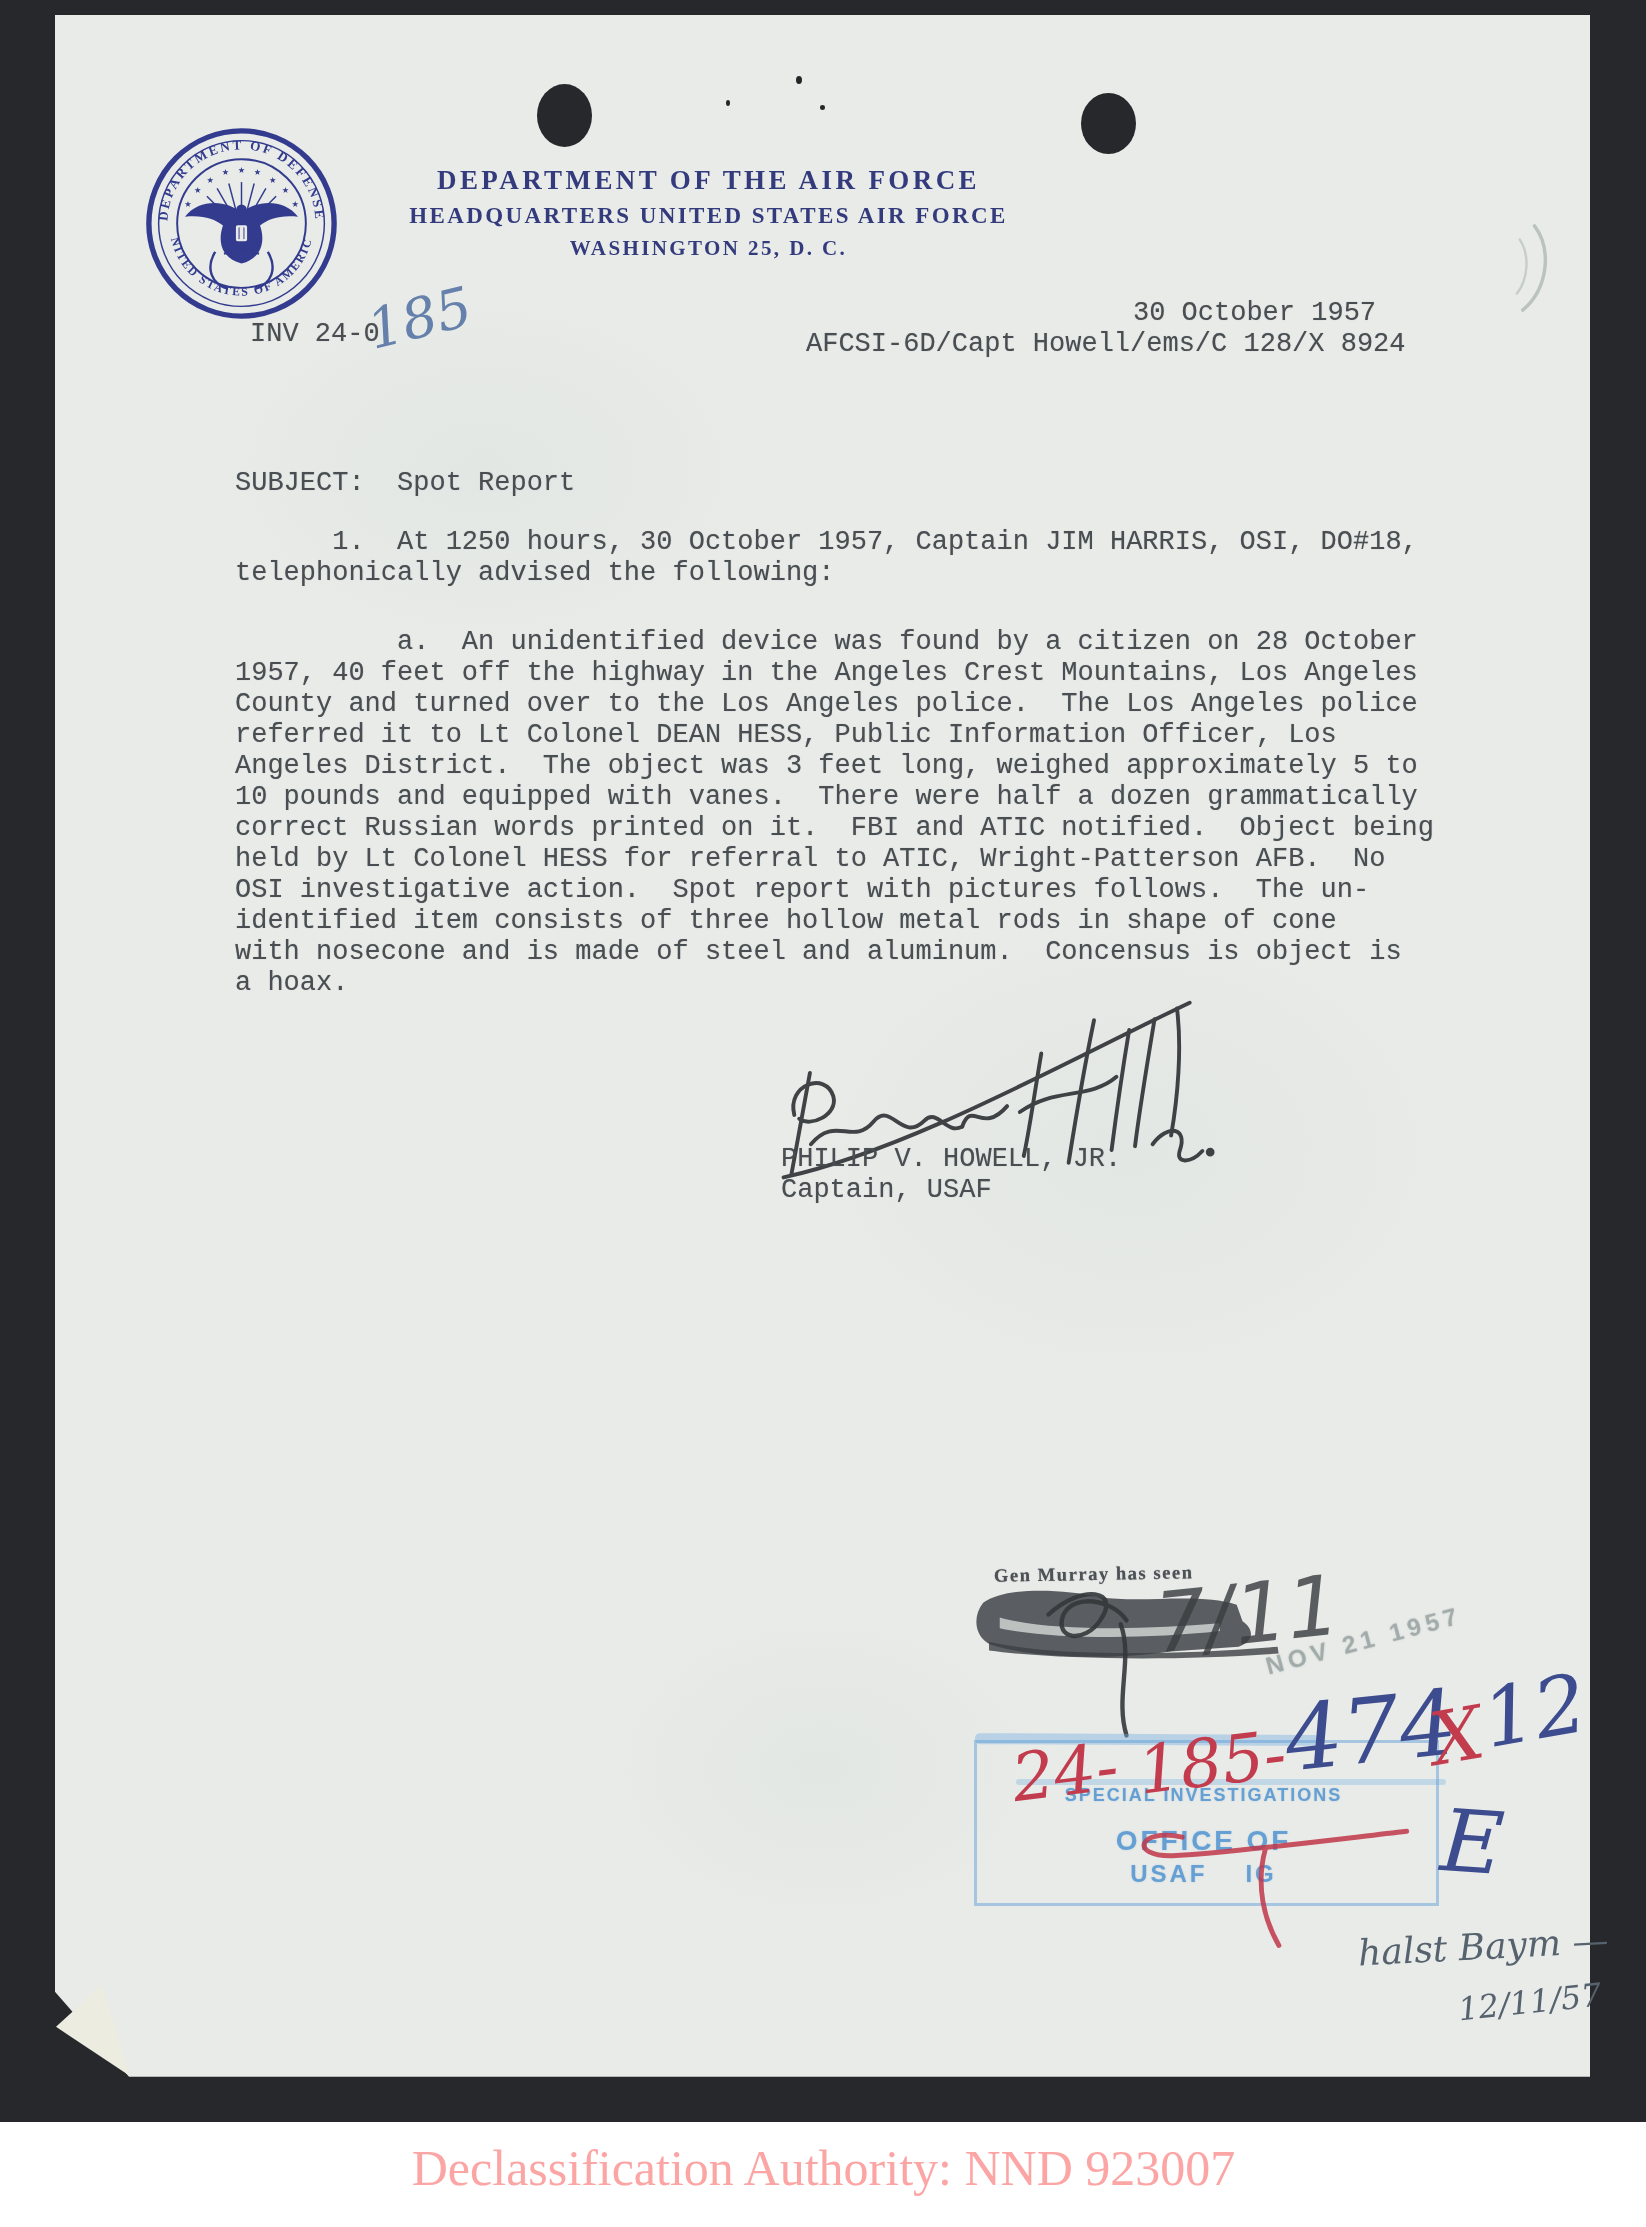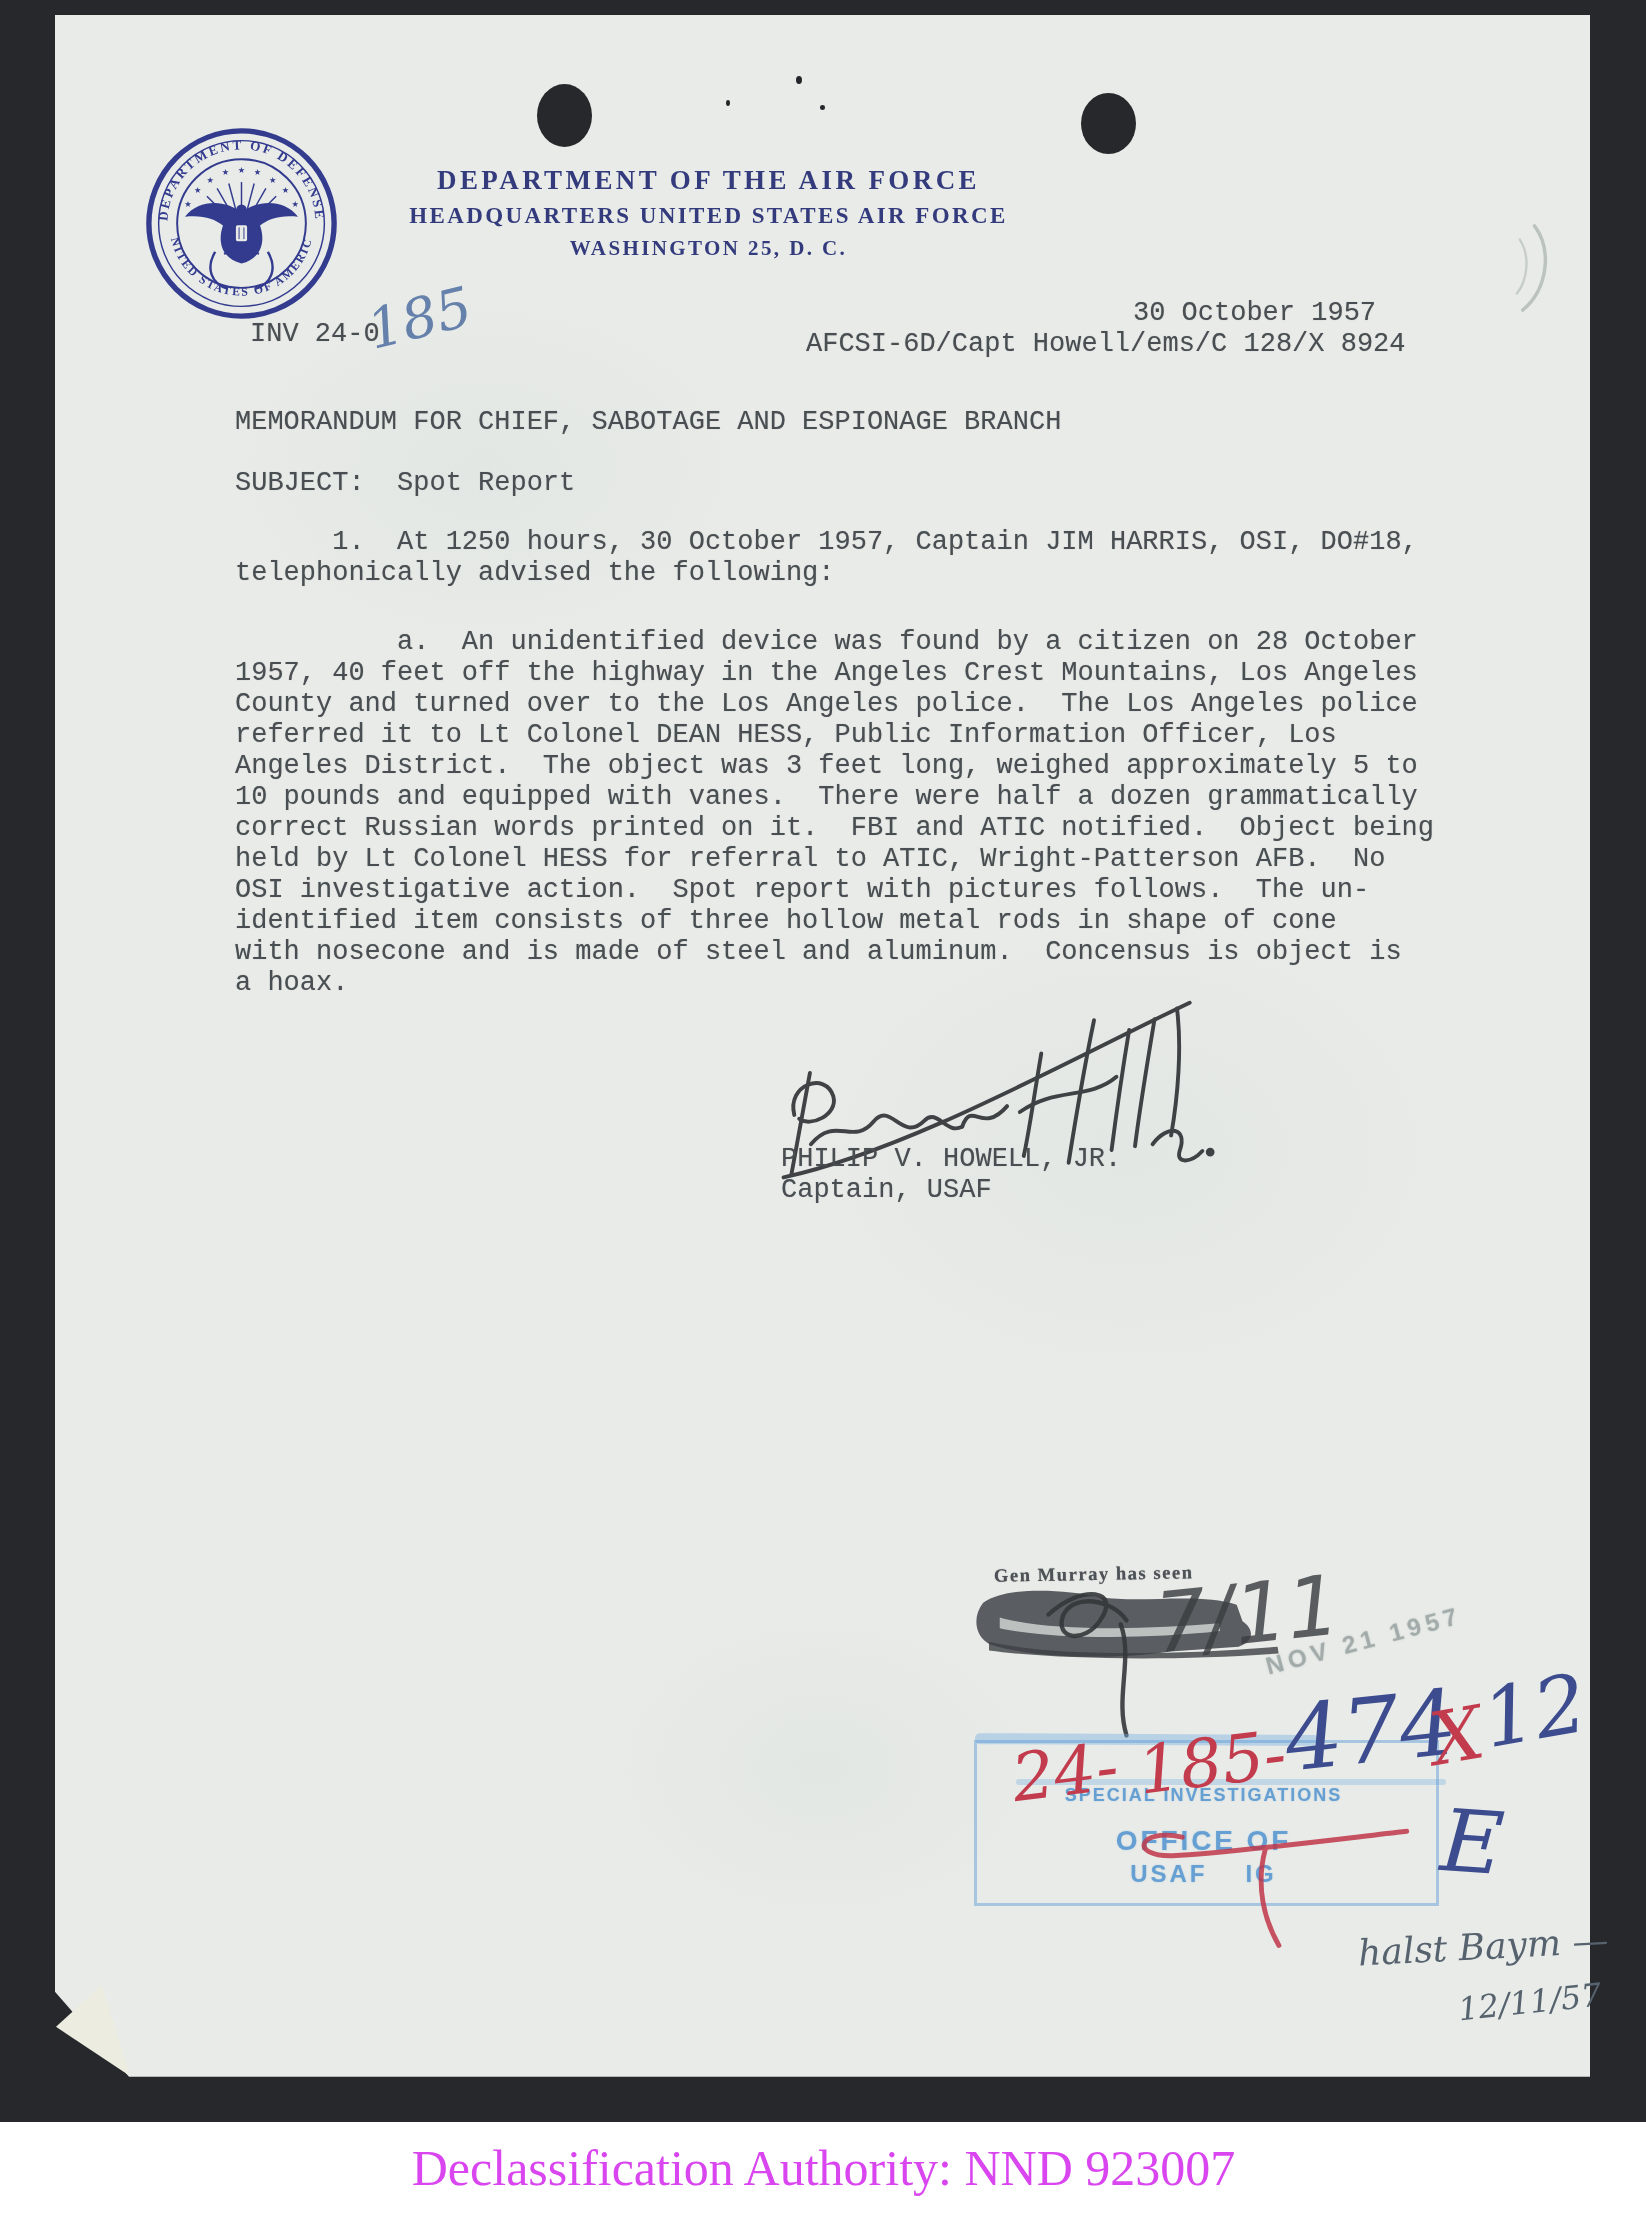--- a/index.html
+++ b/index.html
@@ -51,21 +51,21 @@
   .osi-line{left:974px;width:459px;text-align:center;font-weight:700;white-space:pre;
             color:rgba(88,152,208,.85);text-shadow:0 0 1.5px rgba(100,160,215,.45);}
   .osi1{top:1860px;font-size:24px;letter-spacing:2.9px;text-align:center;}
   .osi2{top:1825px;font-size:28px;letter-spacing:2.9px;}
   .osi3{top:1785px;font-size:18px;letter-spacing:2px;}
   .smear{background:rgba(120,175,225,.42);border-radius:4.9px;}
 
   
   .band{left:0;top:2122px;width:1647px;height:106px;background:#ffffff;}
   .band-text{left:0;top:2139px;width:1647px;text-align:center;font-family:"Liberation Serif",serif;
-             font-size:50px;color:#d946ef;}
+             font-size:50px;color:#fca5a5;}
   svg{display:block;}
 </style>
 </head>
 <body>
 
 <div id="canvas">
 
   <div class="abs paper"></div>
   <div class="abs corner-fold"></div>
 
@@ -132,21 +132,20 @@
 
   <div class="abs lh lh1">DEPARTMENT OF THE AIR FORCE</div>
   <div class="abs lh lh2">HEADQUARTERS UNITED STATES AIR FORCE</div>
   <div class="abs lh lh3">WASHINGTON 25, D. C.</div>
 
   <div class="abs mono" style="left:250px;top:319px;">INV 24-0</div>
   <div class="abs hand hand-blue" style="left:367px;top:286px;font-size:55px;transform:rotate(-14deg);opacity:.92;">185</div>
   <div class="abs mono" style="left:1133px;top:298px;">30 October 1957</div>
   <div class="abs mono" style="left:806px;top:329px;">AFCSI-6D/Capt Howell/ems/C 128/X 8924</div>
 
-  <div class="abs mono" style="left:235px;top:407px;">MEMORANDUM FOR CHIEF, SABOTAGE AND ESPIONAGE BRANCH</div>
   <div class="abs mono" style="left:235px;top:468px;">SUBJECT:  Spot Report</div>
   <div class="abs mono" style="left:235px;top:527px;">      1.  At 1250 hours, 30 October 1957, Captain JIM HARRIS, OSI, DO#18,
 telephonically advised the following:</div>
   <div class="abs mono" style="left:235px;top:627px;">          a.  An unidentified device was found by a citizen on 28 October
 1957, 40 feet off the highway in the Angeles Crest Mountains, Los Angeles
 County and turned over to the Los Angeles police.  The Los Angeles police
 referred it to Lt Colonel DEAN HESS, Public Information Officer, Los
 Angeles District.  The object was 3 feet long, weighed approximately 5 to
 10 pounds and equipped with vanes.  There were half a dozen grammatically
 correct Russian words printed on it.  FBI and ATIC notified.  Object being

